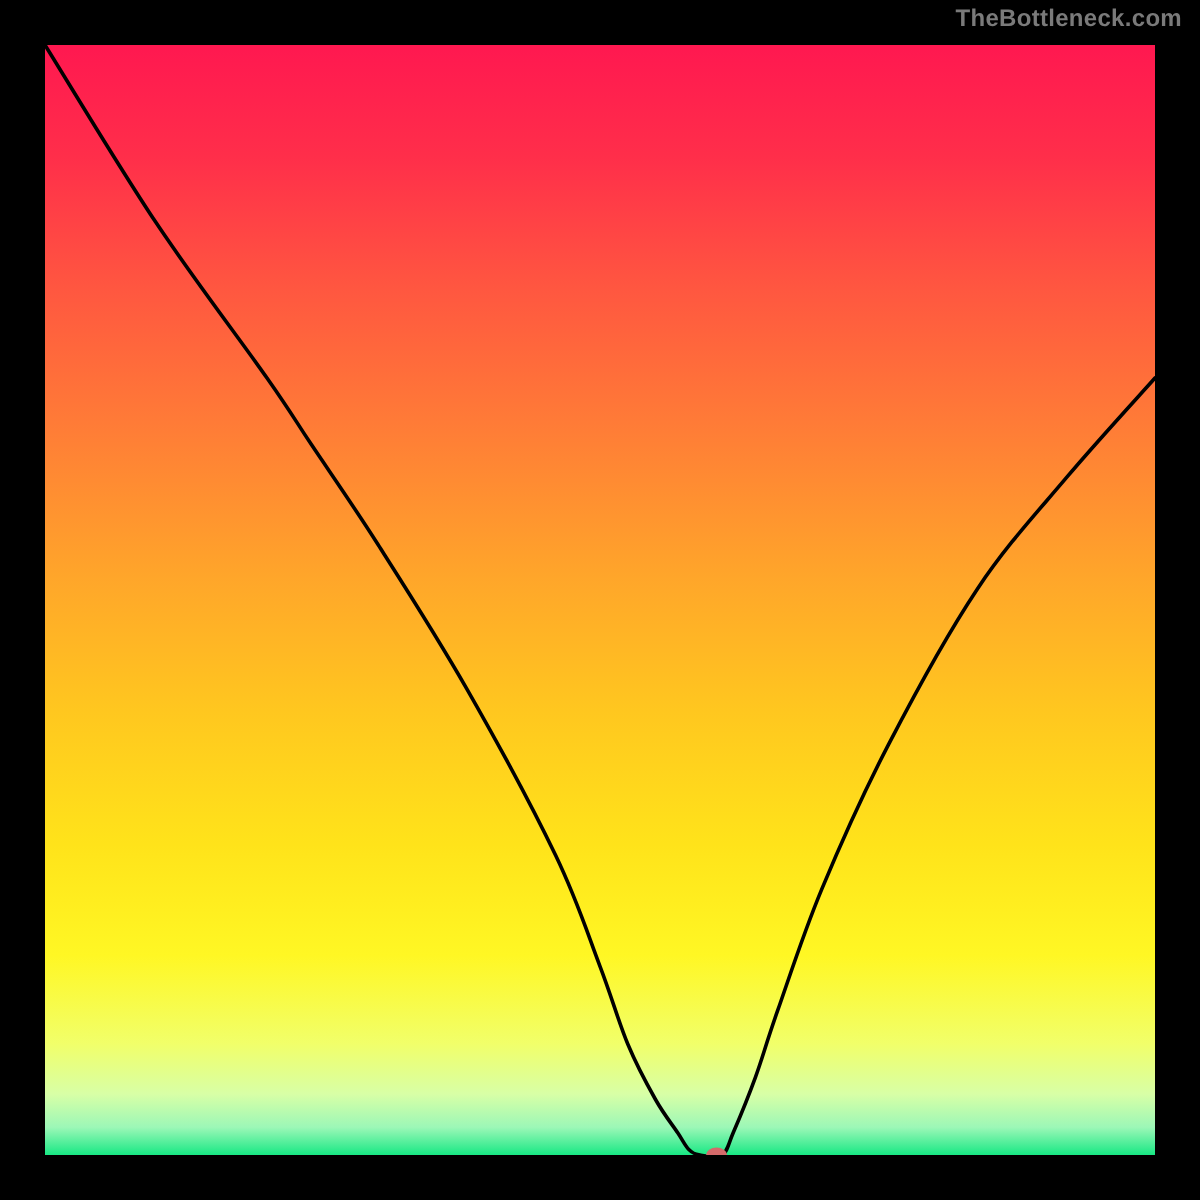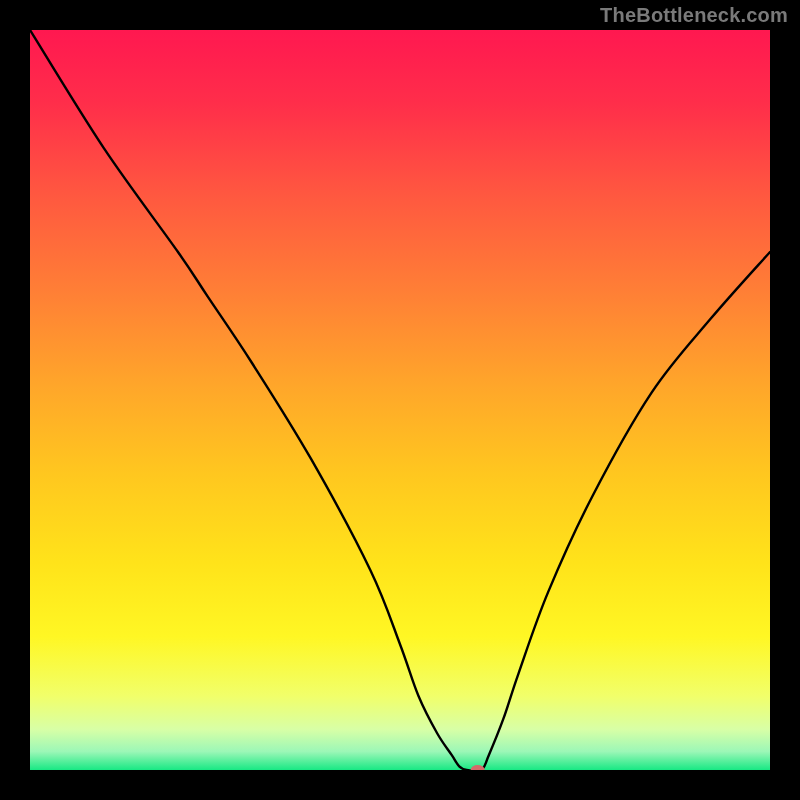--- a/index.html
+++ b/index.html
@@ -22,21 +22,21 @@
     left: 30px;
     top: 30px;
     width: 740px;
     height: 740px;
   }
   .watermark {
     position: absolute;
     top: 4px;
     right: 12px;
     color: #7a7a7a;
-    font-size: 20px;
+    font-size: 16px;
     font-weight: 600;
     letter-spacing: 0.2px;
     user-select: none;
   }
   svg { display: block; }
 </style>
 </head>
 <body>
 
 <div class="frame">

